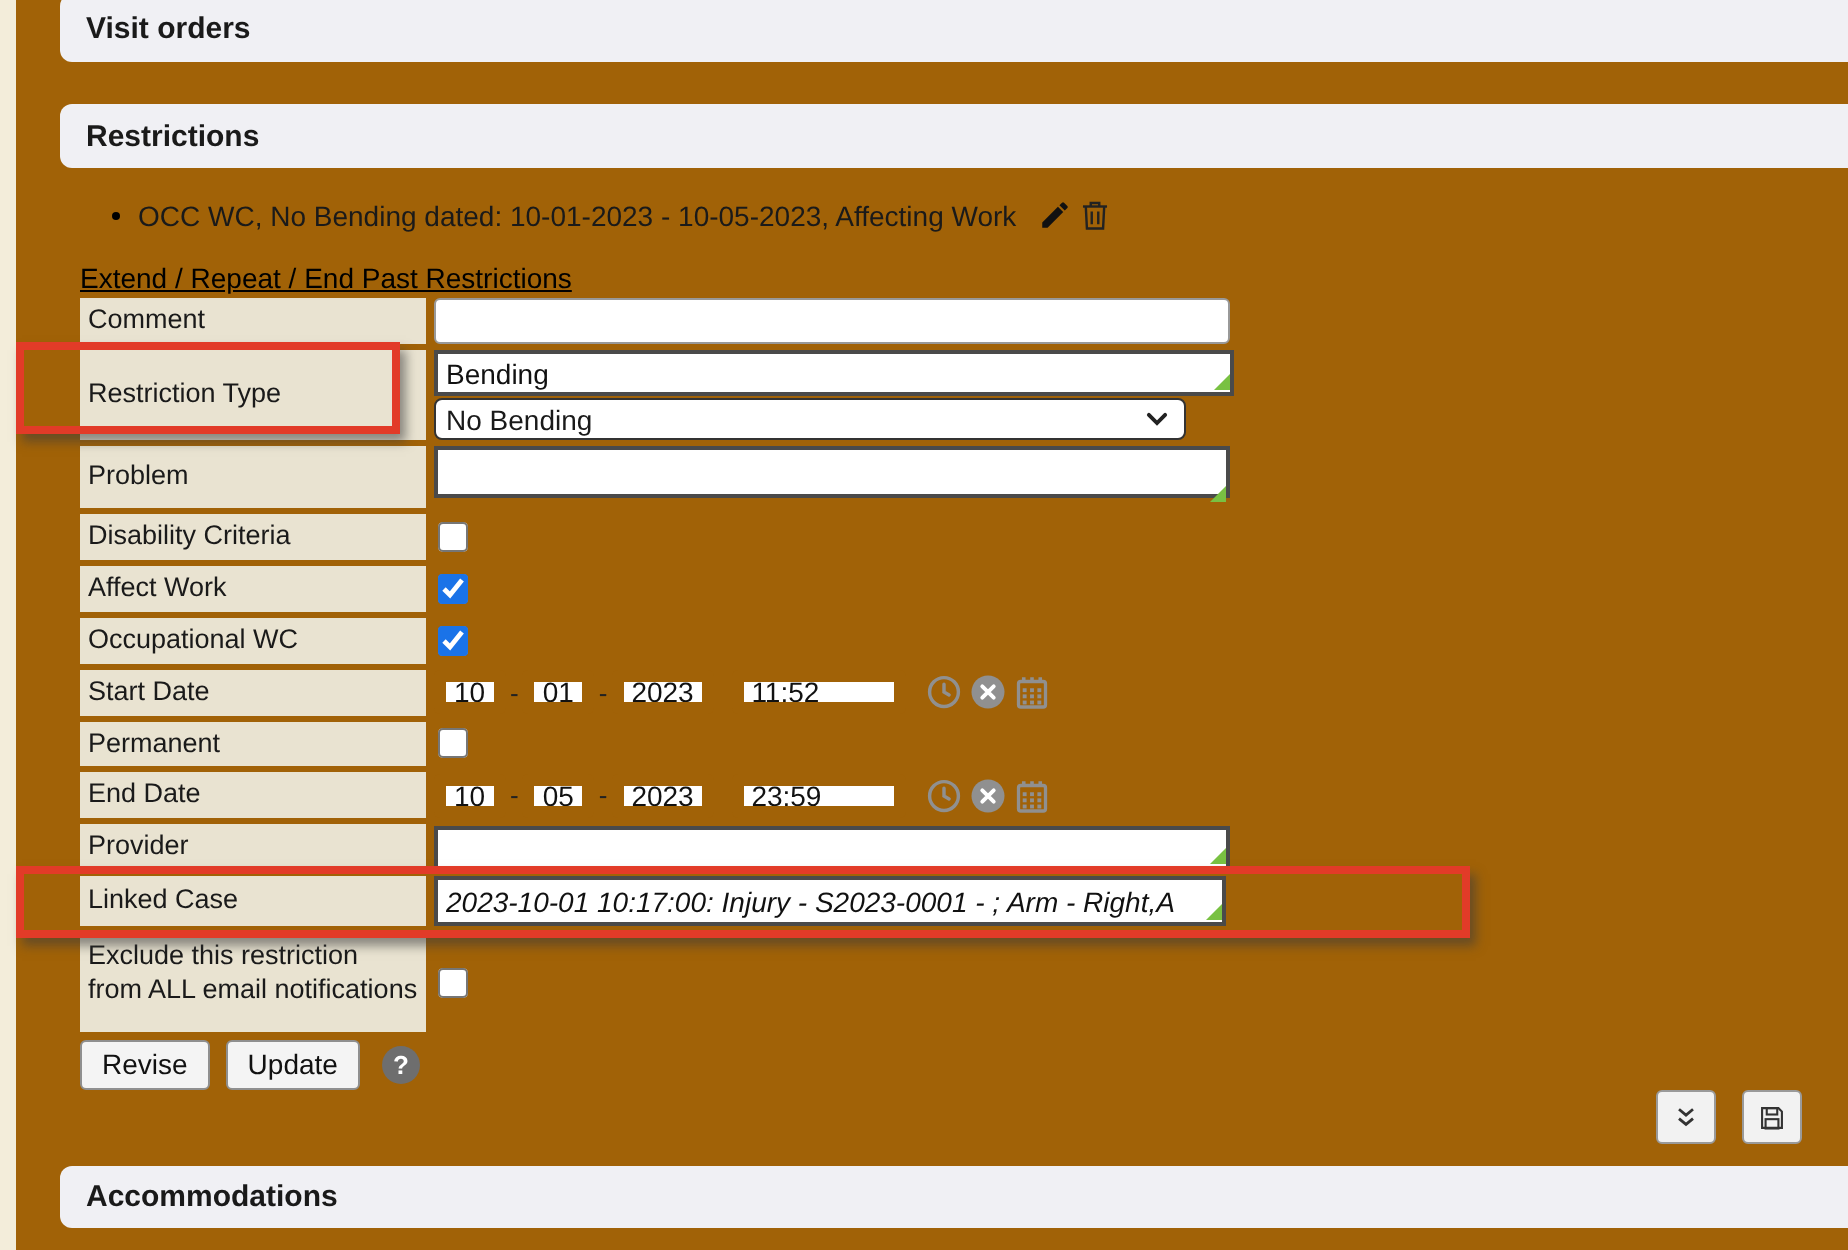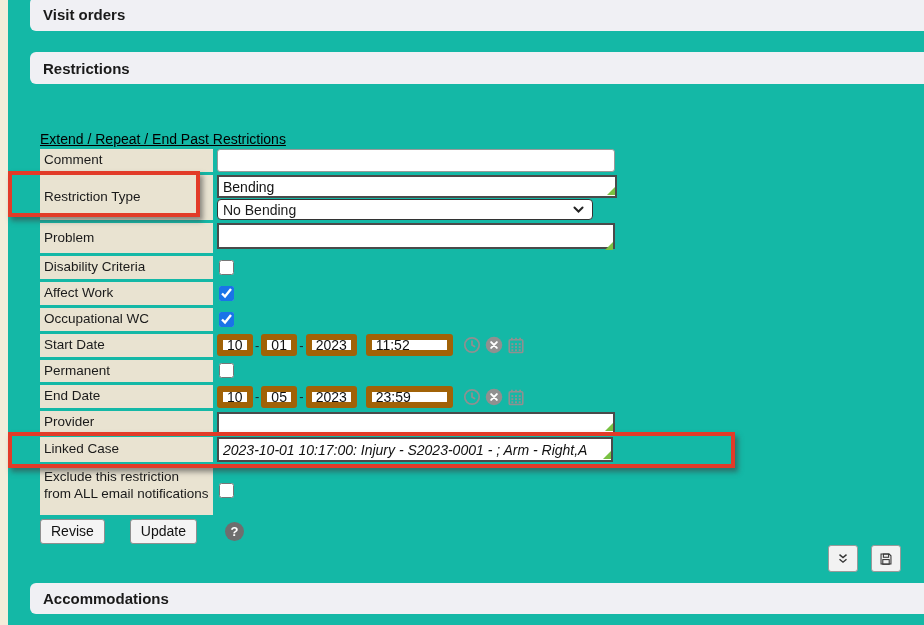--- a/index.html
+++ b/index.html
@@ -1,18 +1,18 @@
 <!DOCTYPE html>
 <html><head>
 <meta charset="utf-8">
 <style>
   * { box-sizing: border-box; margin: 0; padding: 0; }
   html,body { background:#fff; }
   body { font-family: "Liberation Sans", sans-serif; color:#1a1a1a; }
-  .page { position:relative; width:924px; height:625px; overflow:hidden; background:#14b8a6; }
+  .page { position:relative; width:924px; height:625px; overflow:hidden; background:#a16207; }
 
   .left-strip { position:absolute; left:0; top:0; width:8px; height:625px; background:#f3edda; }
 
   .section-bar { position:absolute; left:30px; right:-8px; background:#f0f0f4; border-radius:6px;
                  display:flex; align-items:center; padding-left:13px; font-weight:bold; font-size:15px; }
   .bar-visit { top:-3px; height:34px; }
   .bar-restrictions { top:52px; height:32px; }
   .bar-accommodations { top:583px; height:31px; }
 
   .bullet-row { position:absolute; top:99px; left:56px; display:flex; align-items:center; font-size:14px; }
@@ -56,21 +56,21 @@
   .date-box { height:22px; border:6px solid #a16207; border-radius:3px; }
   .d2 { width:36px; } .d4 { width:51px; } .dt { width:87px; margin-left:9px; }
   .dash { margin:0 2px; font-size:13px; color:#222; }
   .date-icons { display:flex; align-items:center; gap:4px; margin-left:10px; }
   .date-icons .inline-icon { width:18px; height:18px; }
 
   .exclude-row .label-cell { align-items:flex-start; padding-top:4px; }
   .exclude-row { min-height:50px; }
   .exclude-row .field-cell { align-items:center; }
 
-  .btn-row { display:flex; align-items:center; gap:25px; margin-top:4px; }
+  .btn-row { display:flex; align-items:center; gap:8px; margin-top:4px; }
   .btn { font-family:"Liberation Sans", sans-serif; font-size:14px; color:#111; background:#f4f4f4;
          border:1px solid #8f8f8f; border-radius:3px; padding:2px 10px 3px; height:25px; cursor:pointer; }
   .help-circle { width:19px; height:19px; border-radius:50%; background:#6e6e6e; color:#fff;
                  font-size:13px; font-weight:bold; display:flex; align-items:center; justify-content:center;
                  margin-left:3px; cursor:pointer; }
 
   .red-box { position:absolute; border:4px solid #e23b28; box-shadow:3px 4px 5px rgba(60,60,60,.55);
              pointer-events:none; z-index:6; }
   .red-box-type { left:-32px; top:-4px; width:192px; height:46px; }
   .red-box-linked { left:-32px; top:-5px; width:727px; height:36px; }
@@ -87,20 +87,37 @@
   <div class="left-strip"></div>
 
   <div class="section-bar bar-visit">
     <span>Visit orders</span>
   </div>
 
   <div class="section-bar bar-restrictions">
     <span>Restrictions</span>
   </div>
 
+  <div class="bullet-row">
+    <span class="bullet-dot"></span>
+    <span class="txt">OCC WC, No Bending dated: 10-01-2023 - 10-05-2023, Affecting Work</span>
+    <span class="inline-icon">
+      <svg viewBox="0 0 24 24" fill="#111">
+          <path d="M3 17.25V21h3.75L17.81 9.94l-3.75-3.75L3 17.25zm17.71-10.21a1 1 0 0 0 0-1.41l-2.34-2.34a1 1 0 0 0-1.41 0l-1.83 1.83 3.75 3.75 1.83-1.83z"></path>
+        </svg>
+    </span>
+    <span class="inline-icon">
+      <svg viewBox="0 0 24 24" fill="none" stroke="#222" stroke-width="1.7">
+        <path d="M3.5 6h17"></path>
+          <path d="M9 6V3.5h6V6"></path>
+          <path d="M5.5 6l.8 15.5h11.4L18.5 6"></path>
+        <path d="M9.7 9.5v9M14.3 9.5v9"></path>
+      </svg>
+    </span>
+  </div>
 
   <a class="extend-link">Extend / Repeat / End Past Restrictions</a>
 
   <div class="form">
 
     <div class="form-row">
       <div class="label-cell">Comment</div>
       <div class="field-cell">
         <input type="text" class="thin comment-input" value="" style="">
       </div>

